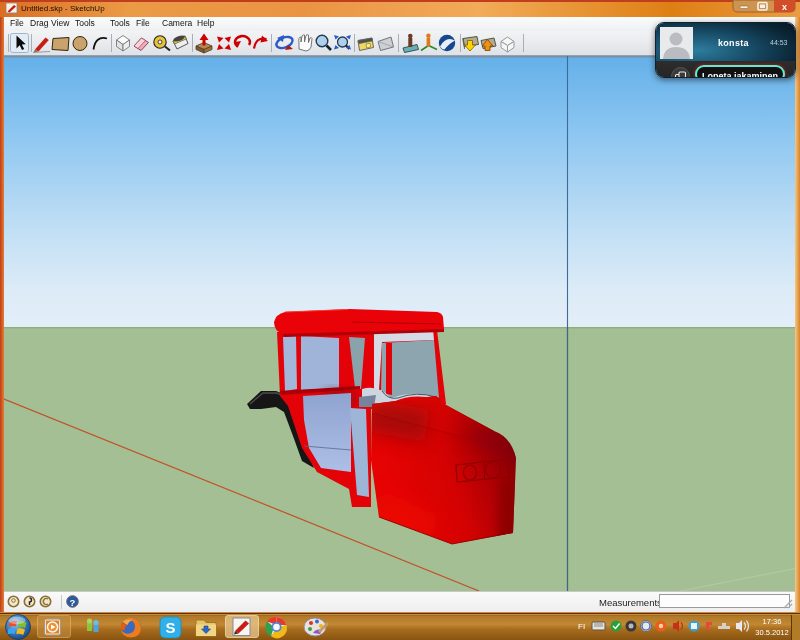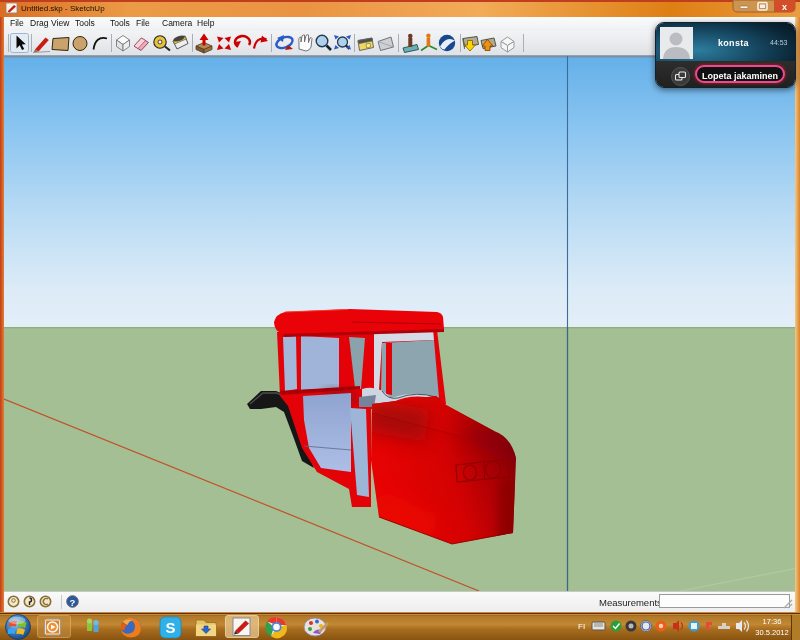--- a/index.html
+++ b/index.html
@@ -30,31 +30,31 @@
 #measlbl{position:absolute;left:595px;top:5px;font-size:9.5px;color:#222;}
 #measbox{position:absolute;left:655px;top:2px;width:131px;height:14px;background:#fdfdfd;border:1px solid #9a9a9a;box-sizing:border-box;}
 
 #bleft{position:absolute;left:0;top:17px;width:4px;height:596px;background:linear-gradient(90deg,#c23c1c,#e0802e);}
 #bright{position:absolute;left:795px;top:17px;width:5px;height:596px;background:linear-gradient(90deg,#f5c887,#d8822a);}
 #bbottom{position:absolute;left:0;top:612px;width:800px;height:1px;background:linear-gradient(180deg,#e89a44,#c96f1e);}
 
 #taskbar{position:absolute;left:0;top:613px;width:800px;height:27px;
  background:linear-gradient(180deg,#7e5012 0%,#b97f2d 12%,#c68a33 45%,#a86c1e 60%,#8d5a14 100%);}
 
-#skype{position:absolute;left:655px;top:22px;width:141px;height:66px;border-radius:9px;
+#skype{position:absolute;left:655px;top:22px;width:141px;height:56px;border-radius:9px;
  overflow:hidden;box-shadow:0 2px 6px rgba(0,0,0,.5);border:1px solid #10222e;box-sizing:border-box;}
 #sktop{position:absolute;left:0;top:0;width:141px;height:38px;
  background:radial-gradient(ellipse 118px 40px at 30% 72%,#2d7d9e 0%,#15455f 52%,#0a2434 85%,#081a28 100%);}
 #skbot{position:absolute;left:0;top:38px;width:141px;height:28px;background:linear-gradient(180deg,#2d2d2d,#1f1f1f);}
 #skavatar{position:absolute;left:4px;top:4px;width:33px;height:32px;background:#e9eaeb;}
 #skname{position:absolute;left:62px;top:15px;font-size:9px;font-weight:bold;color:#fff;letter-spacing:0.3px;}
 #sktime{position:absolute;left:114px;top:16px;font-size:7px;color:#b8cdd8;}
 #skcirc{position:absolute;left:15px;top:44px;width:17px;height:17px;border-radius:50%;background:#3a3a3a;border:1px solid #555;}
 #skpill{position:absolute;left:39px;top:42px;width:90px;height:18px;border-radius:10px;background:#111;
- border:2px solid #ec4899;box-shadow:0 0 3px 1px rgba(160,30,20,.8);color:#fff;font-size:9px;font-weight:bold;text-align:center;line-height:18px;box-sizing:border-box;}
+ border:2px solid #5eead4;box-shadow:0 0 3px 1px rgba(160,30,20,.8);color:#fff;font-size:9px;font-weight:bold;text-align:center;line-height:18px;box-sizing:border-box;}
 </style>
 </head>
 <body>
 <div id="screen">
   <div id="titlebar">
     <div class="shade"></div>
     <div class="topline"></div>
     <svg id="tbicon" viewBox="0 0 12 11">
         <rect x="0" y="0" width="11" height="10" fill="#f5f2ea" stroke="#888" stroke-width="0.8"></rect>
         <path d="M1.5,8.5 L8,2 L10,3.5 L3.5,9.5 Z" fill="#c81b10"></path>

